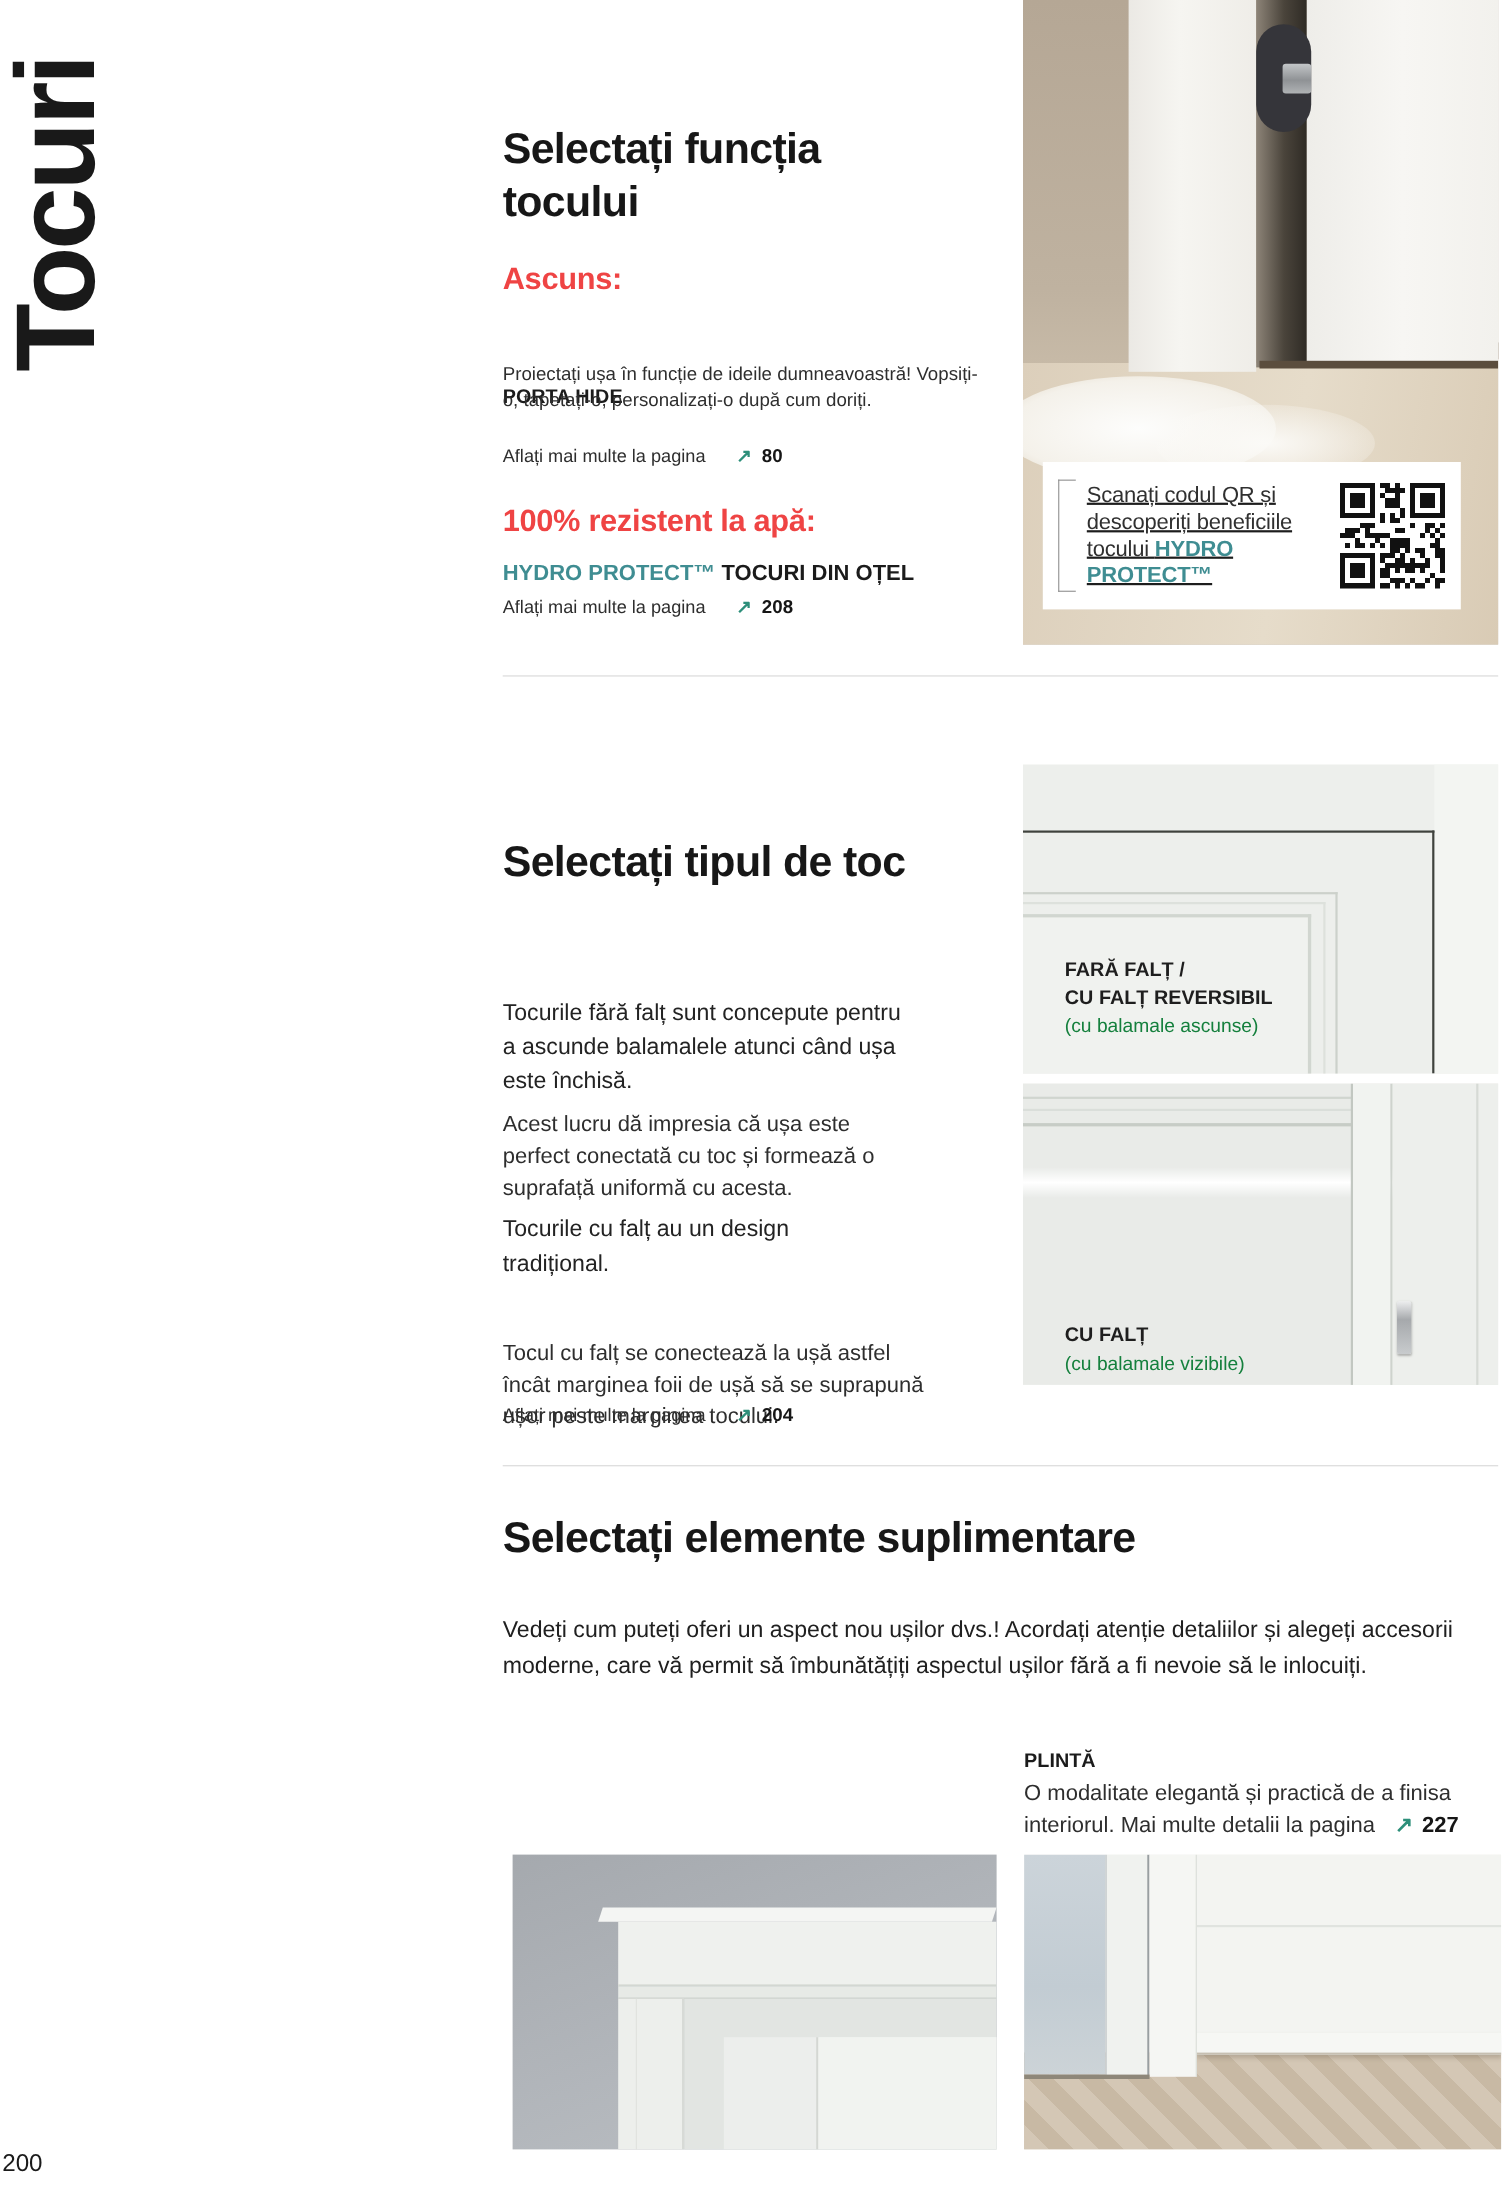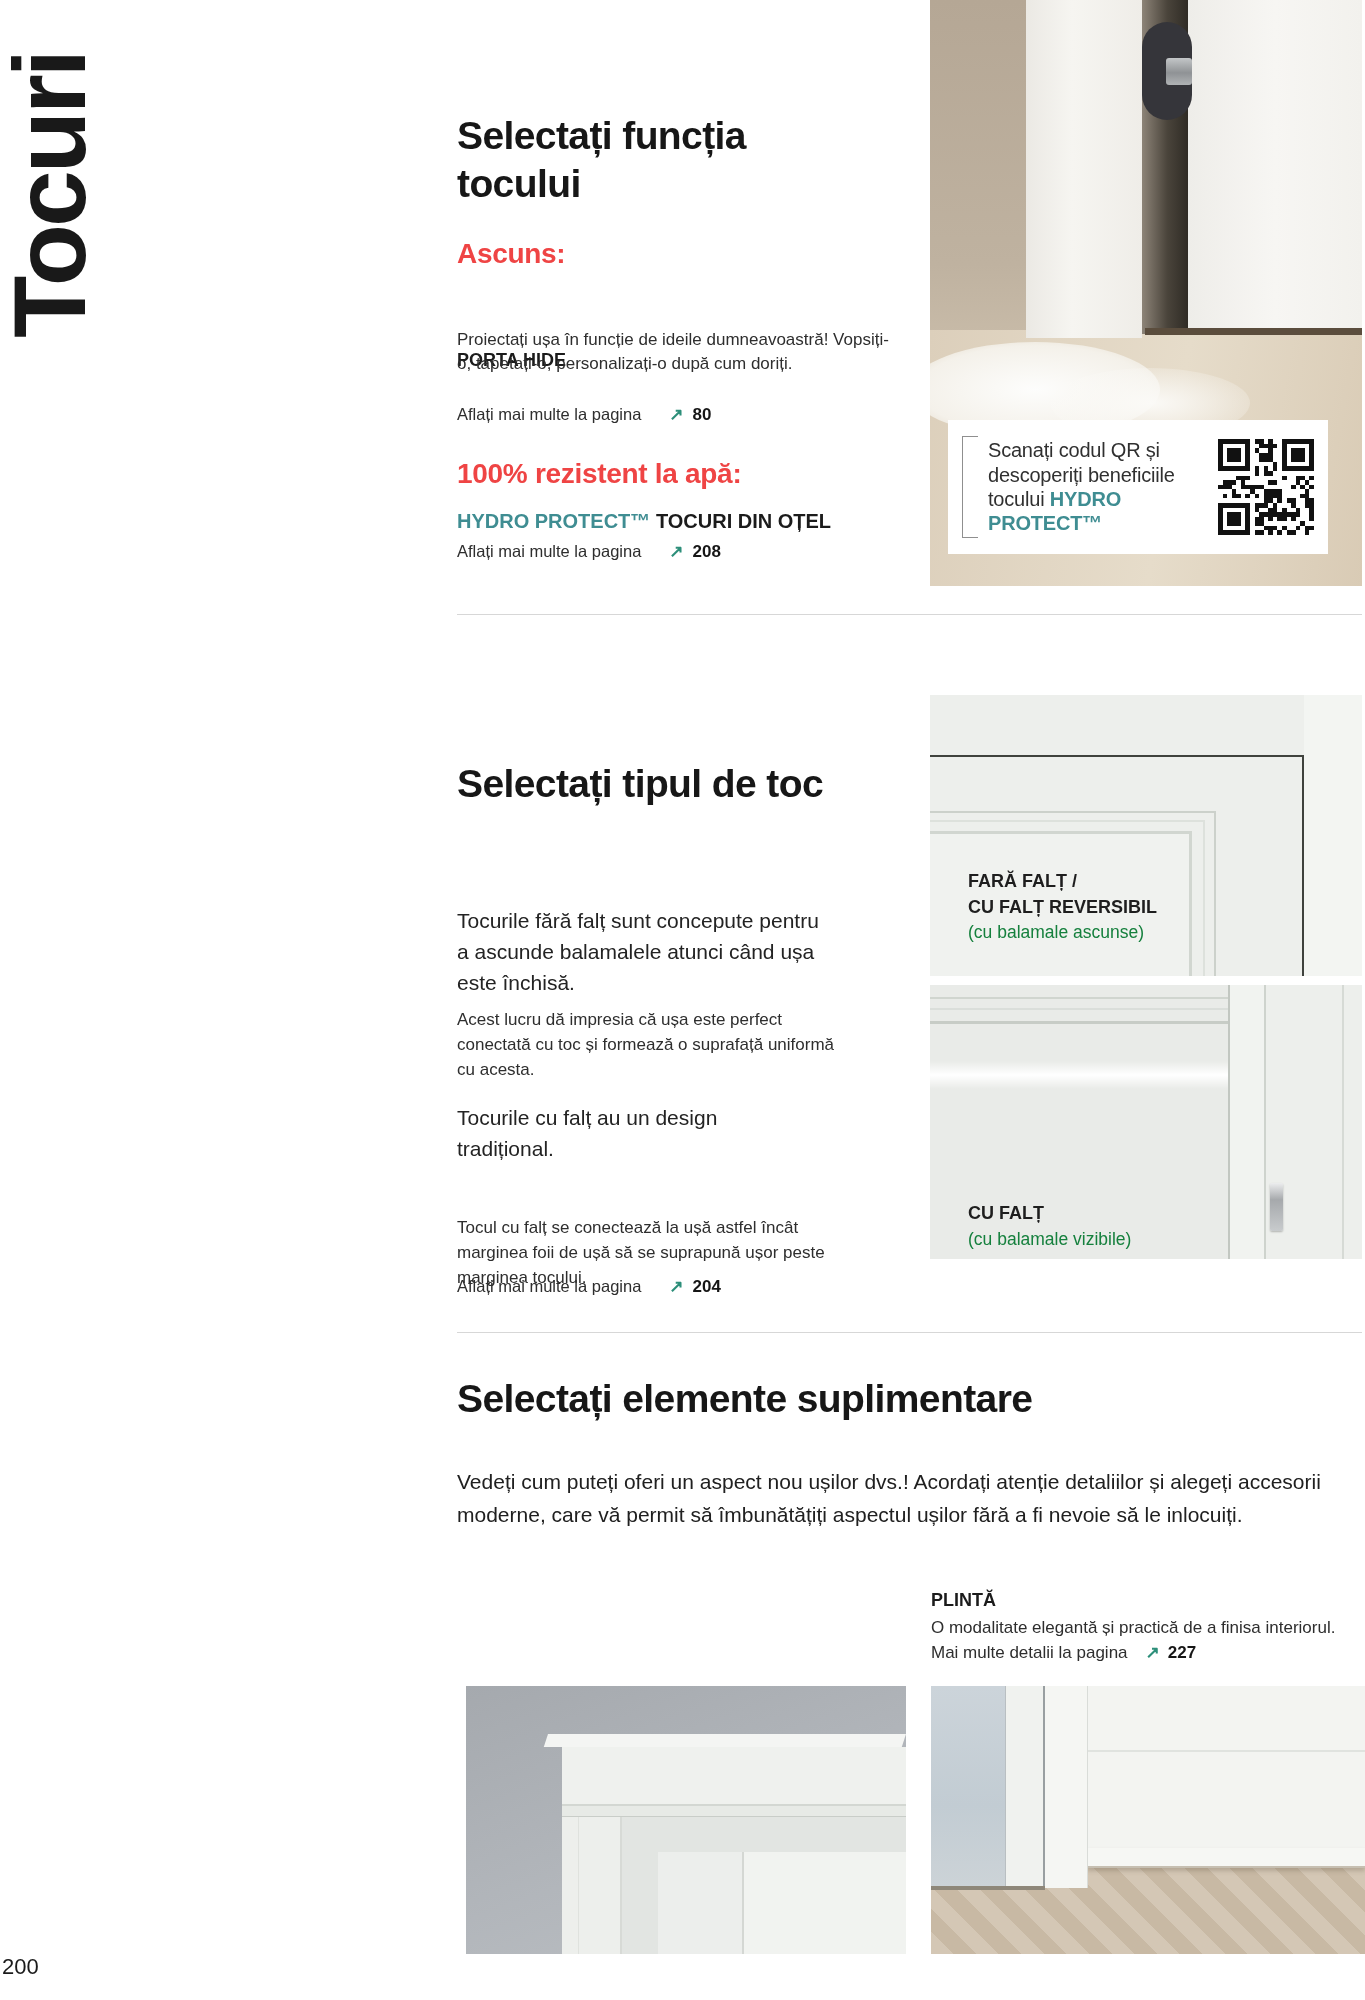--- a/index.html
+++ b/index.html
@@ -9,21 +9,21 @@
 
   
   .side-title{position:absolute;left:-8px;top:338px;transform:rotate(-90deg);
     transform-origin:0 0;font-size:102px;font-weight:700;letter-spacing:-3px;
     color:#191919;white-space:nowrap;}
   .q{font-size:26px;font-weight:600;line-height:1.35;color:#161616;letter-spacing:-0.2px;}
   .h{font-size:39px;font-weight:600;line-height:1.22;letter-spacing:-0.6px;color:#171717;}
   .sub{font-size:28px;font-weight:600;color:#ef4444;letter-spacing:-0.3px;}
   .cap{font-size:18px;font-weight:700;color:#1b1b1b;}
   .body{font-size:17px;line-height:1.43;color:#2e2e2e;}
-  .body-sm{font-size:17px;line-height:1.46;color:#2e2e2e;}
+  .body-sm{font-size:20px;line-height:1.46;color:#2e2e2e;}
   .lead{font-size:21px;line-height:1.48;color:#232323;}
   .intro-big{font-size:21px;line-height:1.56;color:#202020;}
   .more{font-size:16.5px;color:#2e2e2e;white-space:nowrap;}
   .more .arrow{color:var(--arrow-green,#2d8f7a);margin-left:28px;font-weight:600;font-size:17px;}
   .more .pg{font-weight:700;color:#161616;margin-left:9px;font-size:17px;}
   .inline-more .arrow{color:var(--arrow-green,#2d8f7a);margin-left:18px;font-weight:600;}
   .inline-more .pg{font-weight:700;color:#161616;margin-left:8px;}
   .teal{color:var(--teal,#3f8d92);font-weight:700;}
   .hydro-line{font-size:20px;font-weight:700;color:#1b1b1b;}
   .divider{position:absolute;height:1px;background:#d7d7d7;}
@@ -49,21 +49,21 @@
   .hero-door{position:absolute;left:258px;top:0;width:174px;height:330px;
         background:linear-gradient(90deg,#eeede9 0%,#f7f6f3 50%,#f2f1ed 100%);}
   .hero-door-sh{position:absolute;left:215px;top:328px;width:217px;height:7px;background:#5b4d3d;}
   .hero-hinge{position:absolute;left:212px;top:22px;width:50px;height:98px;border-radius:25px;
         background:#35353a;}
   .hero-knuckle{position:absolute;left:236px;top:58px;width:26px;height:27px;border-radius:3px;
         background:linear-gradient(180deg,#c3c6c8 0%,#8f9295 55%,#b0b3b5 100%);}
 
   
   .qr-box{position:absolute;left:18px;top:420px;width:380px;height:134px;background:#ffffff;
-        display:flex;align-items:center;padding:0 14px 0 14px;box-sizing:border-box;}
+        display:flex;align-items:center;padding:0 14px 0 14px;box-sizing:border-box;text-decoration:underline;}
   .qr-bracket{width:15px;height:100px;border-left:1.5px solid #8f8f8f;border-top:1.5px solid #8f8f8f;
         border-bottom:1.5px solid #8f8f8f;flex:none;}
   .qr-text{width:212px;margin-left:10px;font-size:20px;line-height:1.22;color:#303030;
         letter-spacing:-0.2px;flex:none;}
   .qr-code{width:96px;height:96px;margin-left:auto;flex:none;}
   .qr-code svg{width:100%;height:100%;display:block;}
 
   
   .imgA{position:absolute;left:930px;top:695px;width:432px;height:281px;background:#edefec;overflow:hidden;}
   .A-right{position:absolute;left:374px;top:0;width:58px;height:100%;background:#f3f5f2;}

